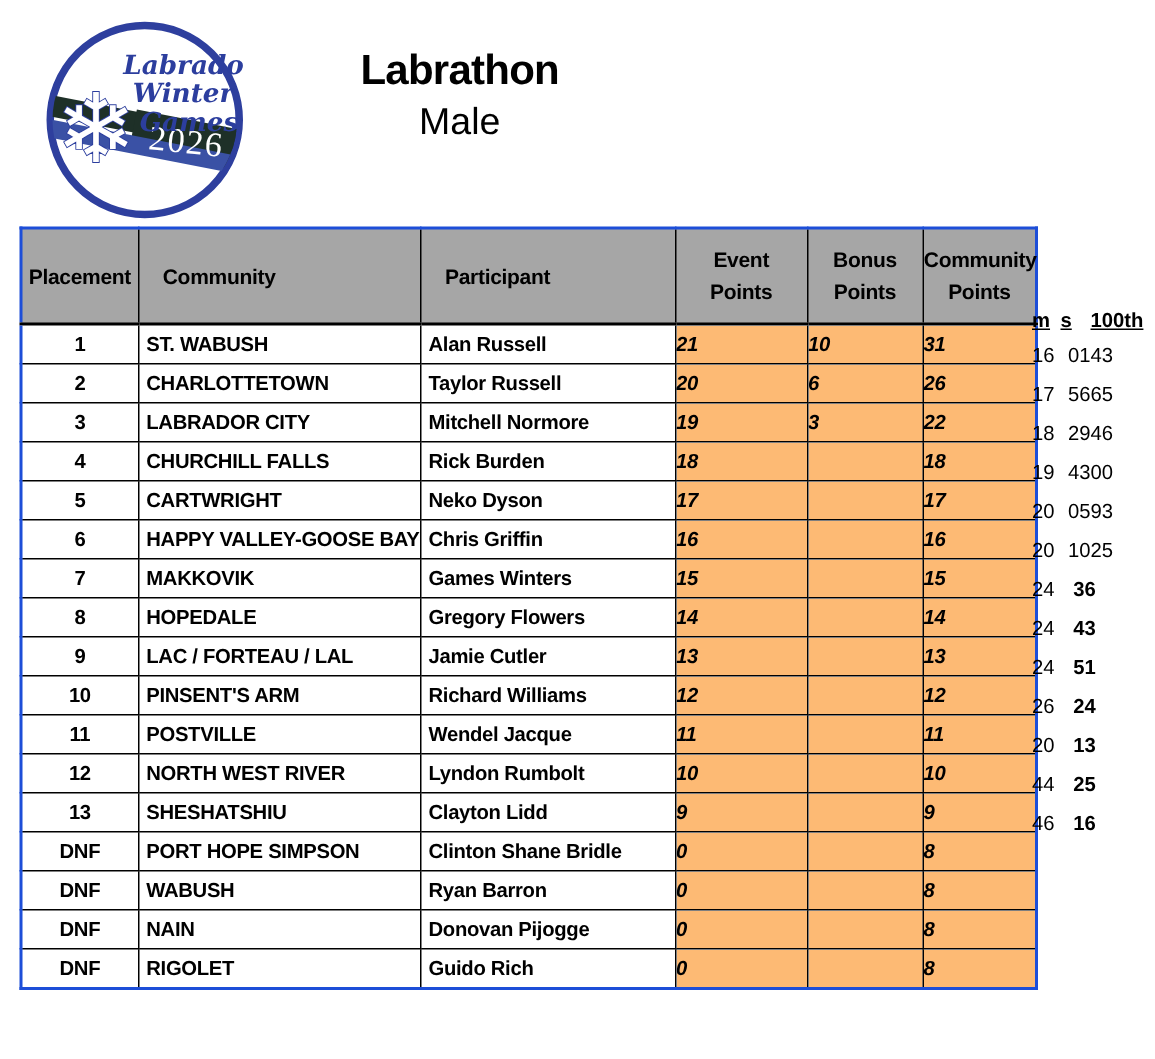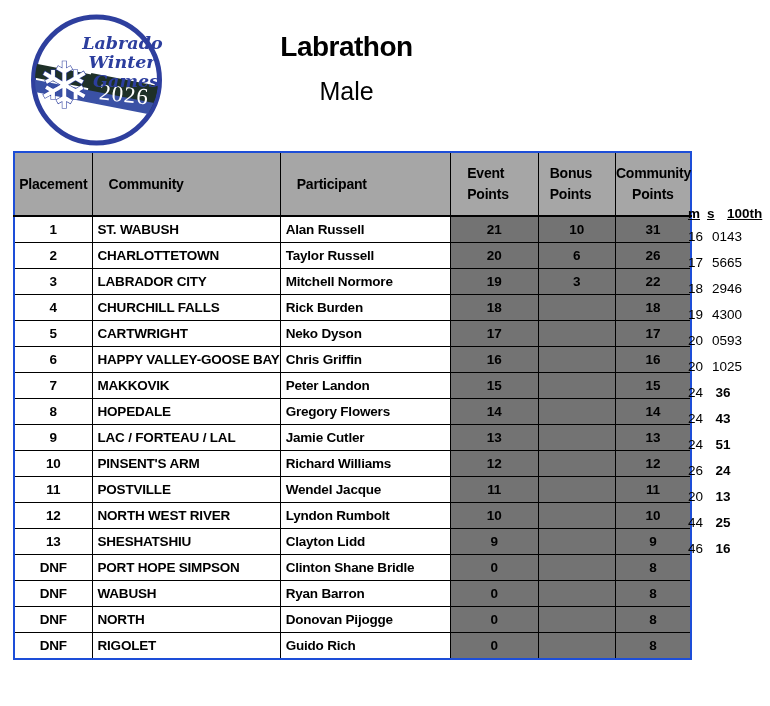--- a/index.html
+++ b/index.html
@@ -3,55 +3,55 @@
 <meta charset="utf-8">
 <style>
   html,body { margin:0; padding:0; }
   body {
     width:770px; height:706px; background:#ffffff; position:relative;
     font-family:"Liberation Sans", sans-serif; color:#000;
     overflow:hidden;
   }
   .logo { position:absolute; left:30px; top:8px; }
 
-  .title-block { position:absolute; left:0; top:32px; width:613px; text-align:center;padding-left:40px; }
+  .title-block { position:absolute; left:0; top:32px; width:613px; text-align:center; }
   .title { font-size:28px; font-weight:bold; letter-spacing:-0.5px; line-height:30px; }
-  .subtitle { font-size:25px; font-weight:normal; line-height:28px; margin-top:15px; }
+  .subtitle { font-size:25px; font-weight:normal; line-height:28px; margin-top:5px; }
 
   table.results {
     position:absolute; left:13px; top:151px;
     border-collapse:collapse; table-layout:fixed;
     border:2px solid #1d4ed8;
   }
   col.c-place { width:78px; }
   col.c-comm  { width:179px; }
   col.c-part  { width:170px; }
   col.c-ev    { width:88px; }
   col.c-bo    { width:77px; }
   col.c-cp    { width:76px; }
 
   thead th {
     background:#a6a6a6;
     border:1px solid #000; border-bottom:2px solid #000;
     height:54px; font-size:14px; font-weight:bold;
     vertical-align:middle; padding:0; letter-spacing:-0.2px; line-height:21px;
   }
   thead th.left { text-align:left; padding-left:16px; }
-  thead th .wrap50 { width:54px; margin:0 auto; text-align:left; }
+  thead th .wrap50 { width:54px; margin:0 auto; text-align:center; }
   thead th .wrap74 { width:74px; margin:10px auto; text-align:center; }
 
   tbody td {
     border:1px solid #000; height:25px; padding:0;
     font-size:13.5px; font-weight:bold; letter-spacing:-0.2px;
     vertical-align:middle; background:#ffffff; white-space:nowrap; overflow:hidden;
   }
   tbody tr { height:26px; }
   td.col-place { text-align:center; }
   td.col-comm, td.col-part { text-align:left; padding-left:5px; }
-  td.pts { text-align:center; background:#737373; }
+  td.pts { text-align:left; background:#fdba74;font-style:italic; }
 
   .times { position:absolute; left:688px; top:164px; width:80px; }
   .time-head {
     display:flex; height:57px; align-items:flex-end; padding-bottom:3px;
     font-size:13.5px; font-weight:bold;
   }
   .time-head span { text-decoration:underline; }
   .time-head .tm { width:19px; }
   .time-head .ts { width:20px; }
   .time-row { display:flex; height:26px; line-height:26px; font-size:13.5px; font-weight:normal; }
@@ -159,21 +159,21 @@
         <td class="col-place">6</td>
         <td class="col-comm">HAPPY VALLEY-GOOSE BAY</td>
         <td class="col-part">Chris Griffin</td>
         <td class="pts">16</td>
         <td class="pts"></td>
         <td class="pts">16</td>
       </tr>
       <tr>
         <td class="col-place">7</td>
         <td class="col-comm">MAKKOVIK</td>
-        <td class="col-part">Peter Landon</td>
+        <td class="col-part">Games Winters</td>
         <td class="pts">15</td>
         <td class="pts"></td>
         <td class="pts">15</td>
       </tr>
       <tr>
         <td class="col-place">8</td>
         <td class="col-comm">HOPEDALE</td>
         <td class="col-part">Gregory Flowers</td>
         <td class="pts">14</td>
         <td class="pts"></td>
@@ -230,21 +230,21 @@
       <tr>
         <td class="col-place">DNF</td>
         <td class="col-comm">WABUSH</td>
         <td class="col-part">Ryan Barron</td>
         <td class="pts">0</td>
         <td class="pts"></td>
         <td class="pts">8</td>
       </tr>
       <tr>
         <td class="col-place">DNF</td>
-        <td class="col-comm">NORTH</td>
+        <td class="col-comm">NAIN</td>
         <td class="col-part">Donovan Pijogge</td>
         <td class="pts">0</td>
         <td class="pts"></td>
         <td class="pts">8</td>
       </tr>
       <tr>
         <td class="col-place">DNF</td>
         <td class="col-comm">RIGOLET</td>
         <td class="col-part">Guido Rich</td>
         <td class="pts">0</td>

